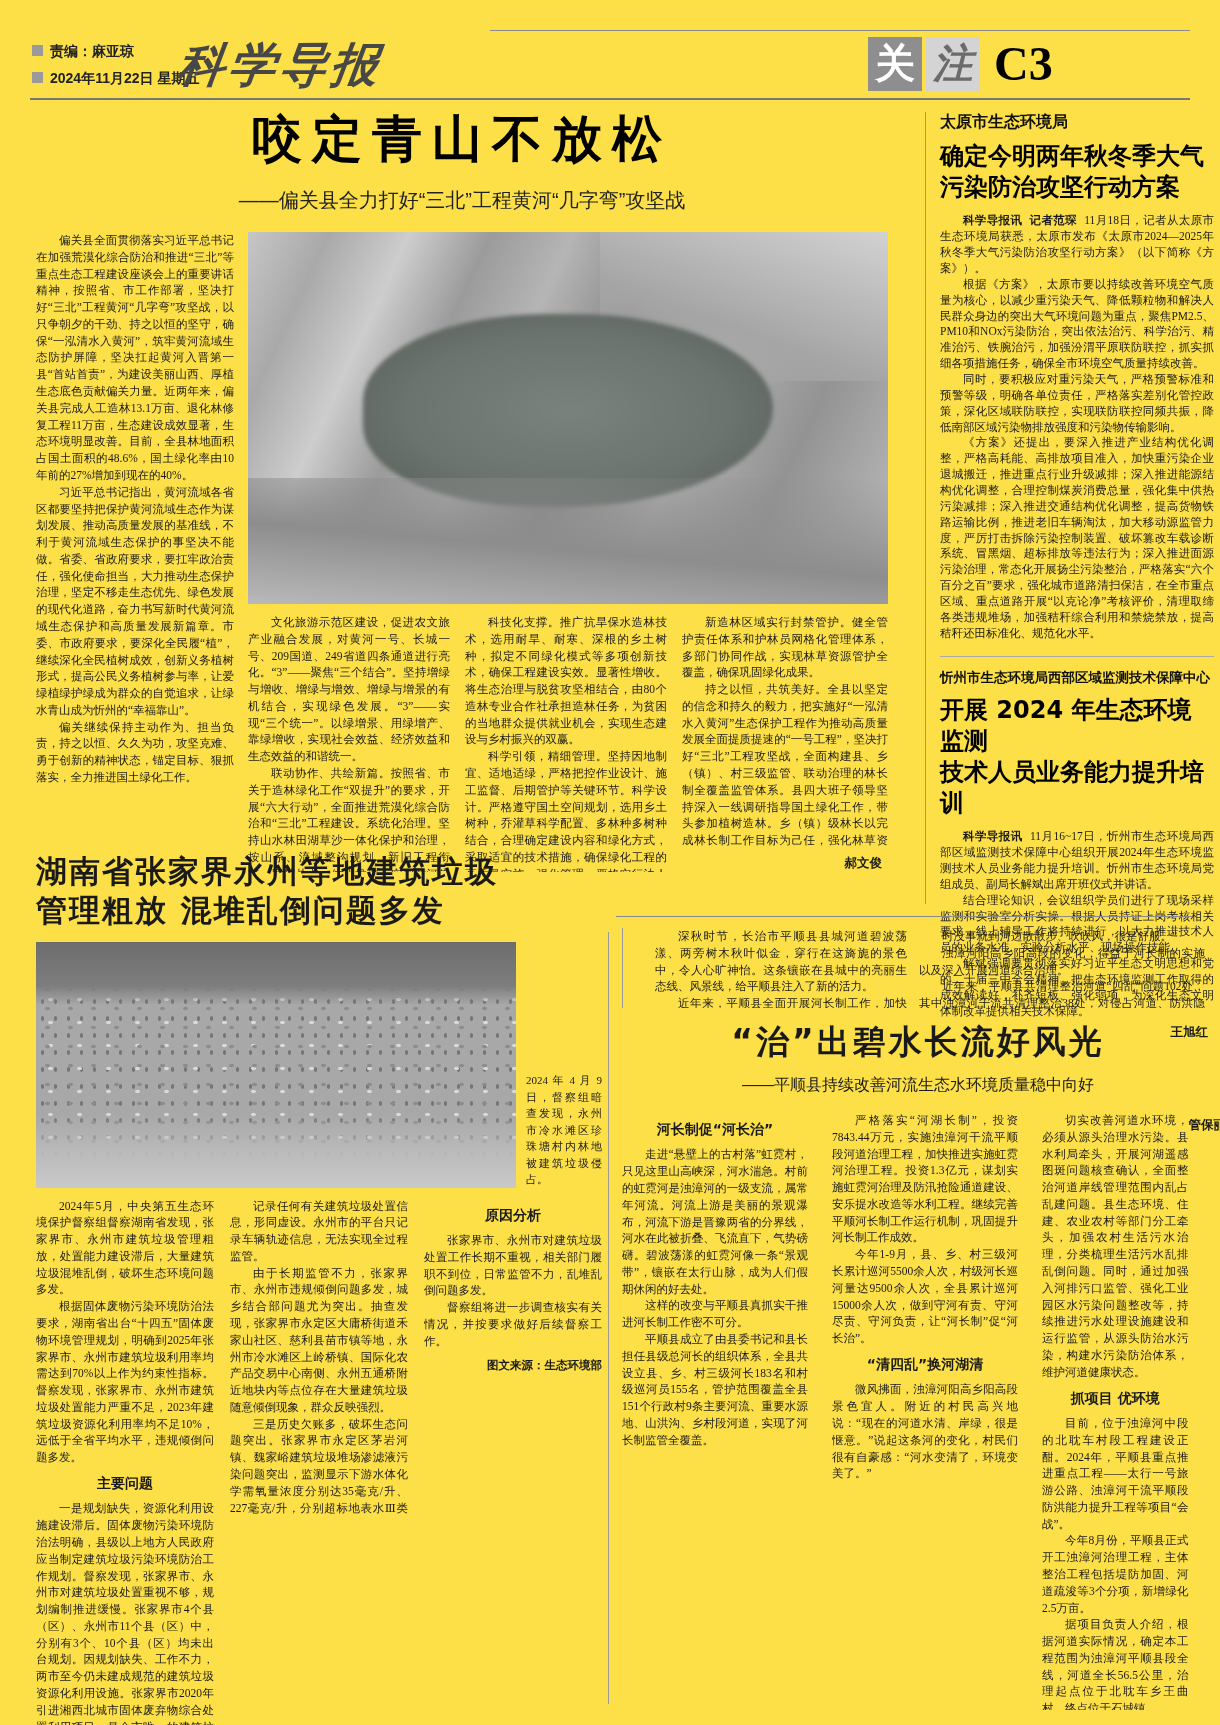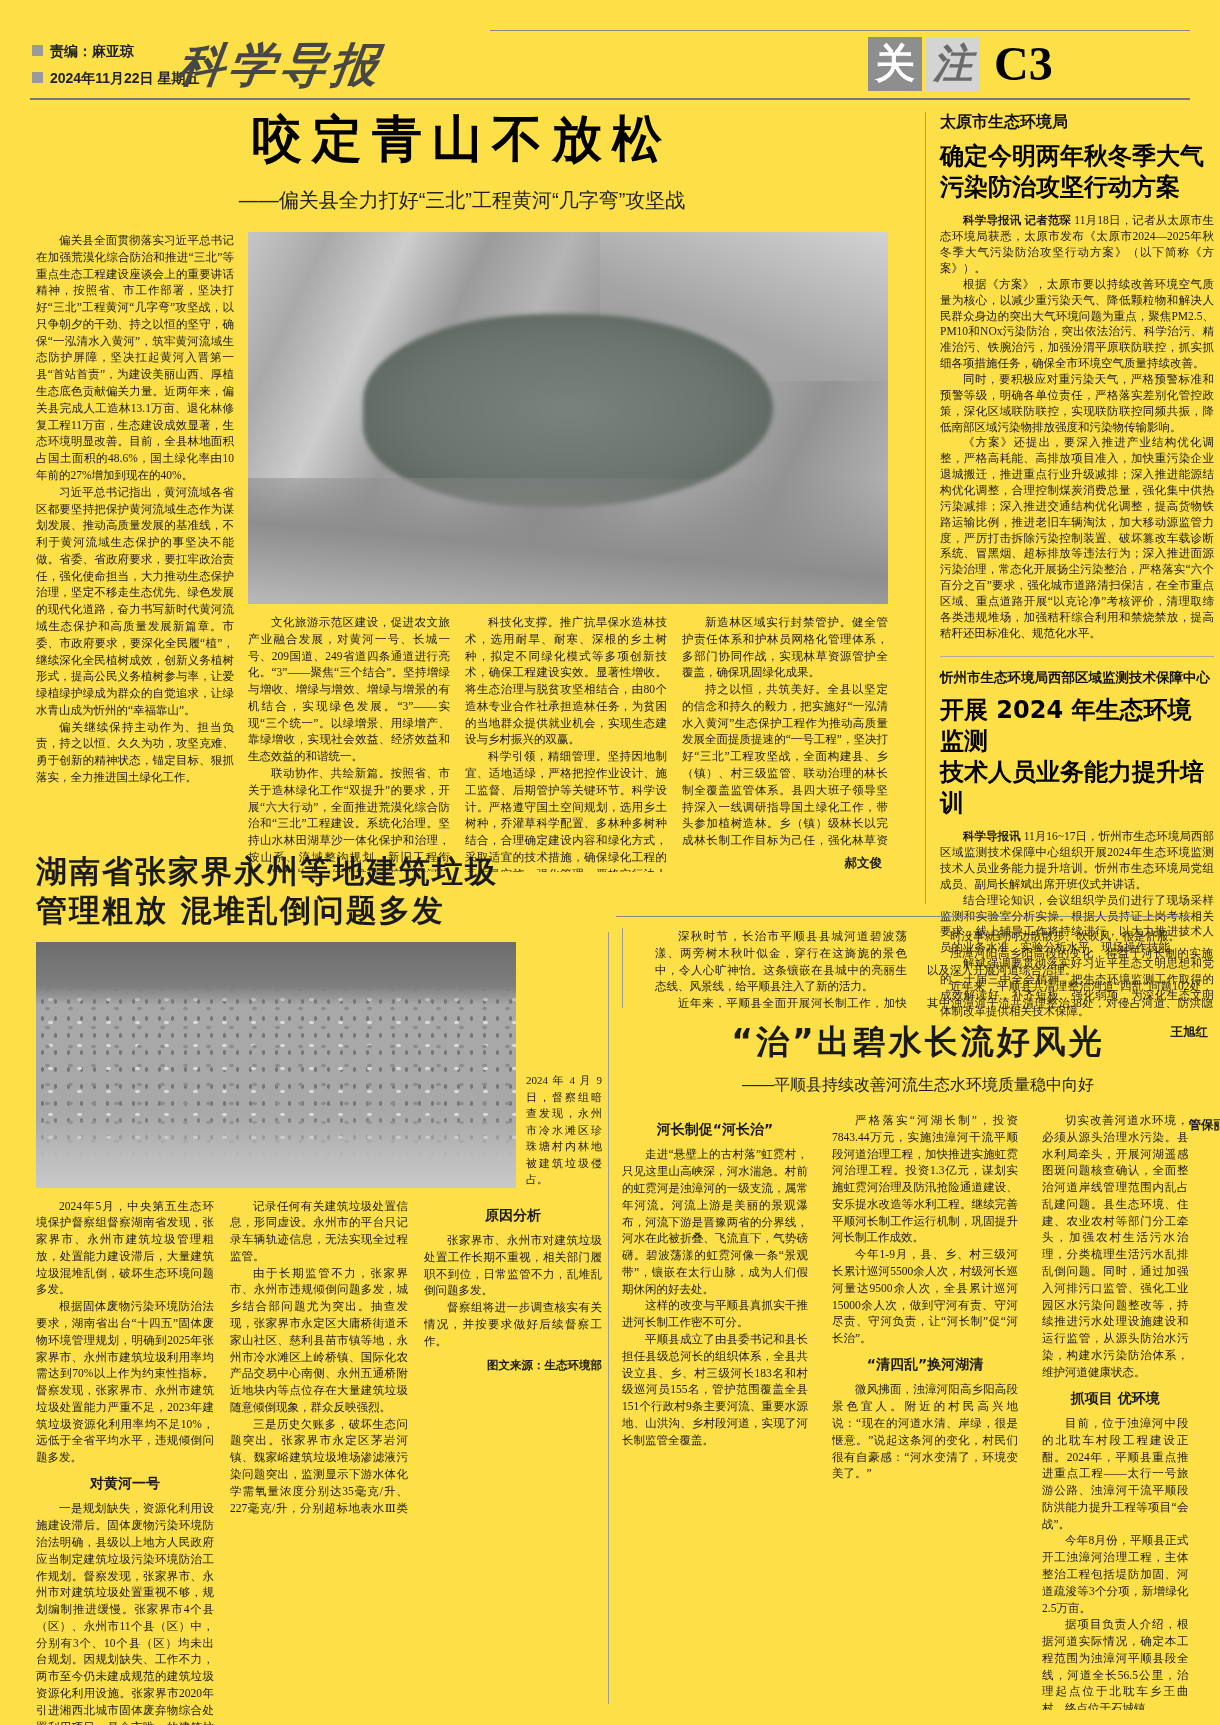--- a/index.html
+++ b/index.html
@@ -53,29 +53,29 @@
   .bl-c{width:178px;margin-right:16px;flex:none;font-size:11.5px;}
   .bl-c:last-child{margin-right:0;}
   .bl-c1{height:592px;}
   .bl-c2{height:318px;}
   .bl-c3{height:330px;}
   .sub-h{text-align:center;font-weight:bold;font-size:14px;font-family:"DejaVu Sans",sans-serif;margin:7px 0;text-indent:0;}
   .src-line{text-align:right;font-weight:bold;font-size:11.5px;font-family:"Liberation Sans",sans-serif;margin-top:8px;}
   
   .br{position:absolute;left:622px;top:928px;width:592px;}
   .br-intro{display:flex;border-left:1px solid #9a9a9a;padding-left:32px;height:80px;overflow:hidden;}
-  .br-ia{width:252px;margin-right:20px;flex:none;}
+  .br-ia{width:252px;margin-right:12px;flex:none;}
   .br-ib{width:286px;flex:none;}
   .br-hl{text-align:center;font-size:33px;font-weight:900;letter-spacing:3px;margin-top:12px;font-family:"DejaVu Sans","Liberation Sans",sans-serif;}
   .br-sub{text-align:center;font-size:16px;margin-top:10px;font-family:"Liberation Sans",sans-serif;}
   .br-cols{display:flex;margin-top:16px;gap:9px;}
   .br-c{width:186px;margin-right:15px;flex:none;height:598px;font-size:11.5px;}
   .br-c:last-child{margin-right:0;width:190px;display:flex;flex-direction:row;}
   .br-c3-flow{flex:1;overflow:hidden;}
-  .lead-in b{font-family:Liberation Serif, serif;font-size:11.5px;}
+  .lead-in b{font-family:Liberation Mono, monospace;font-size:11.5px;}
 </style>
 </head>
 <body>
 
 <div class="page">
 
   <div class="rule-h" style="left:490px;top:30px;width:700px;"></div>
   <div class="hdr-meta">
     <div><span class="sq"></span><span>责编：麻亚琼</span></div>
     <div><span class="sq"></span><span>2024年11月22日  星期五</span></div>
@@ -171,21 +171,21 @@
         <div class="dirt"></div>
       </div>
       <div class="bl-cap">
           <span>2024 年 4 月 9 日，督察组暗查发现，永州市冷水滩区珍珠塘村内林地被建筑垃圾侵占。</span>
         </div>
     </div>
     <div class="bl-cols">
       <div class="ncol bl-c bl-c1">
           <p>2024年5月，中央第五生态环境保护督察组督察湖南省发现，张家界市、永州市建筑垃圾管理粗放，处置能力建设滞后，大量建筑垃圾混堆乱倒，破坏生态环境问题多发。</p>
           <p>根据固体废物污染环境防治法要求，湖南省出台“十四五”固体废物环境管理规划，明确到2025年张家界市、永州市建筑垃圾利用率均需达到70%以上作为约束性指标。督察发现，张家界市、永州市建筑垃圾处置能力严重不足，2023年建筑垃圾资源化利用率均不足10%，远低于全省平均水平，违规倾倒问题多发。</p>
-          <div class="sub-h">对黄河一号</div>
+          <div class="sub-h">主要问题</div>
           <p>一是规划缺失，资源化利用设施建设滞后。固体废物污染环境防治法明确，县级以上地方人民政府应当制定建筑垃圾污染环境防治工作规划。督察发现，张家界市、永州市对建筑垃圾处置重视不够，规划编制推进缓慢。张家界市4个县（区）、永州市11个县（区）中，分别有3个、10个县（区）均未出台规划。因规划缺失、工作不力，两市至今仍未建成规范的建筑垃圾资源化利用设施。张家界市2020年引进湘西北城市固体废弃物综合处置利用项目，是全市唯一的建筑垃圾资源化利用项目，该项目配套工程4000吨/日水泥生产线已于2023年先期投产，而作为项目主体工程的建筑垃圾处置生产线至今仍停留在土地平整等前期工作阶段。</p>
         </div>
       <div class="ncol bl-c bl-c2">
           <p>记录任何有关建筑垃圾处置信息，形同虚设。永州市的平台只记录车辆轨迹信息，无法实现全过程监管。</p>
           <p>由于长期监管不力，张家界市、永州市违规倾倒问题多发，城乡结合部问题尤为突出。抽查发现，张家界市永定区大庸桥街道禾家山社区、慈利县苗市镇等地，永州市冷水滩区上岭桥镇、国际化农产品交易中心南侧、永州五通桥附近地块内等点位存在大量建筑垃圾随意倾倒现象，群众反映强烈。</p>
           <p>三是历史欠账多，破坏生态问题突出。张家界市永定区茅岩河镇、魏家峪建筑垃圾堆场渗滤液污染问题突出，监测显示下游水体化学需氧量浓度分别达35毫克/升、227毫克/升，分别超标地表水Ⅲ类标准1.7倍、10.3倍。</p>
         </div>
       <div class="ncol bl-c bl-c3">
           <div class="sub-h">原因分析</div>
           <p>张家界市、永州市对建筑垃圾处置工作长期不重视，相关部门履职不到位，日常监管不力，乱堆乱倒问题多发。</p>

